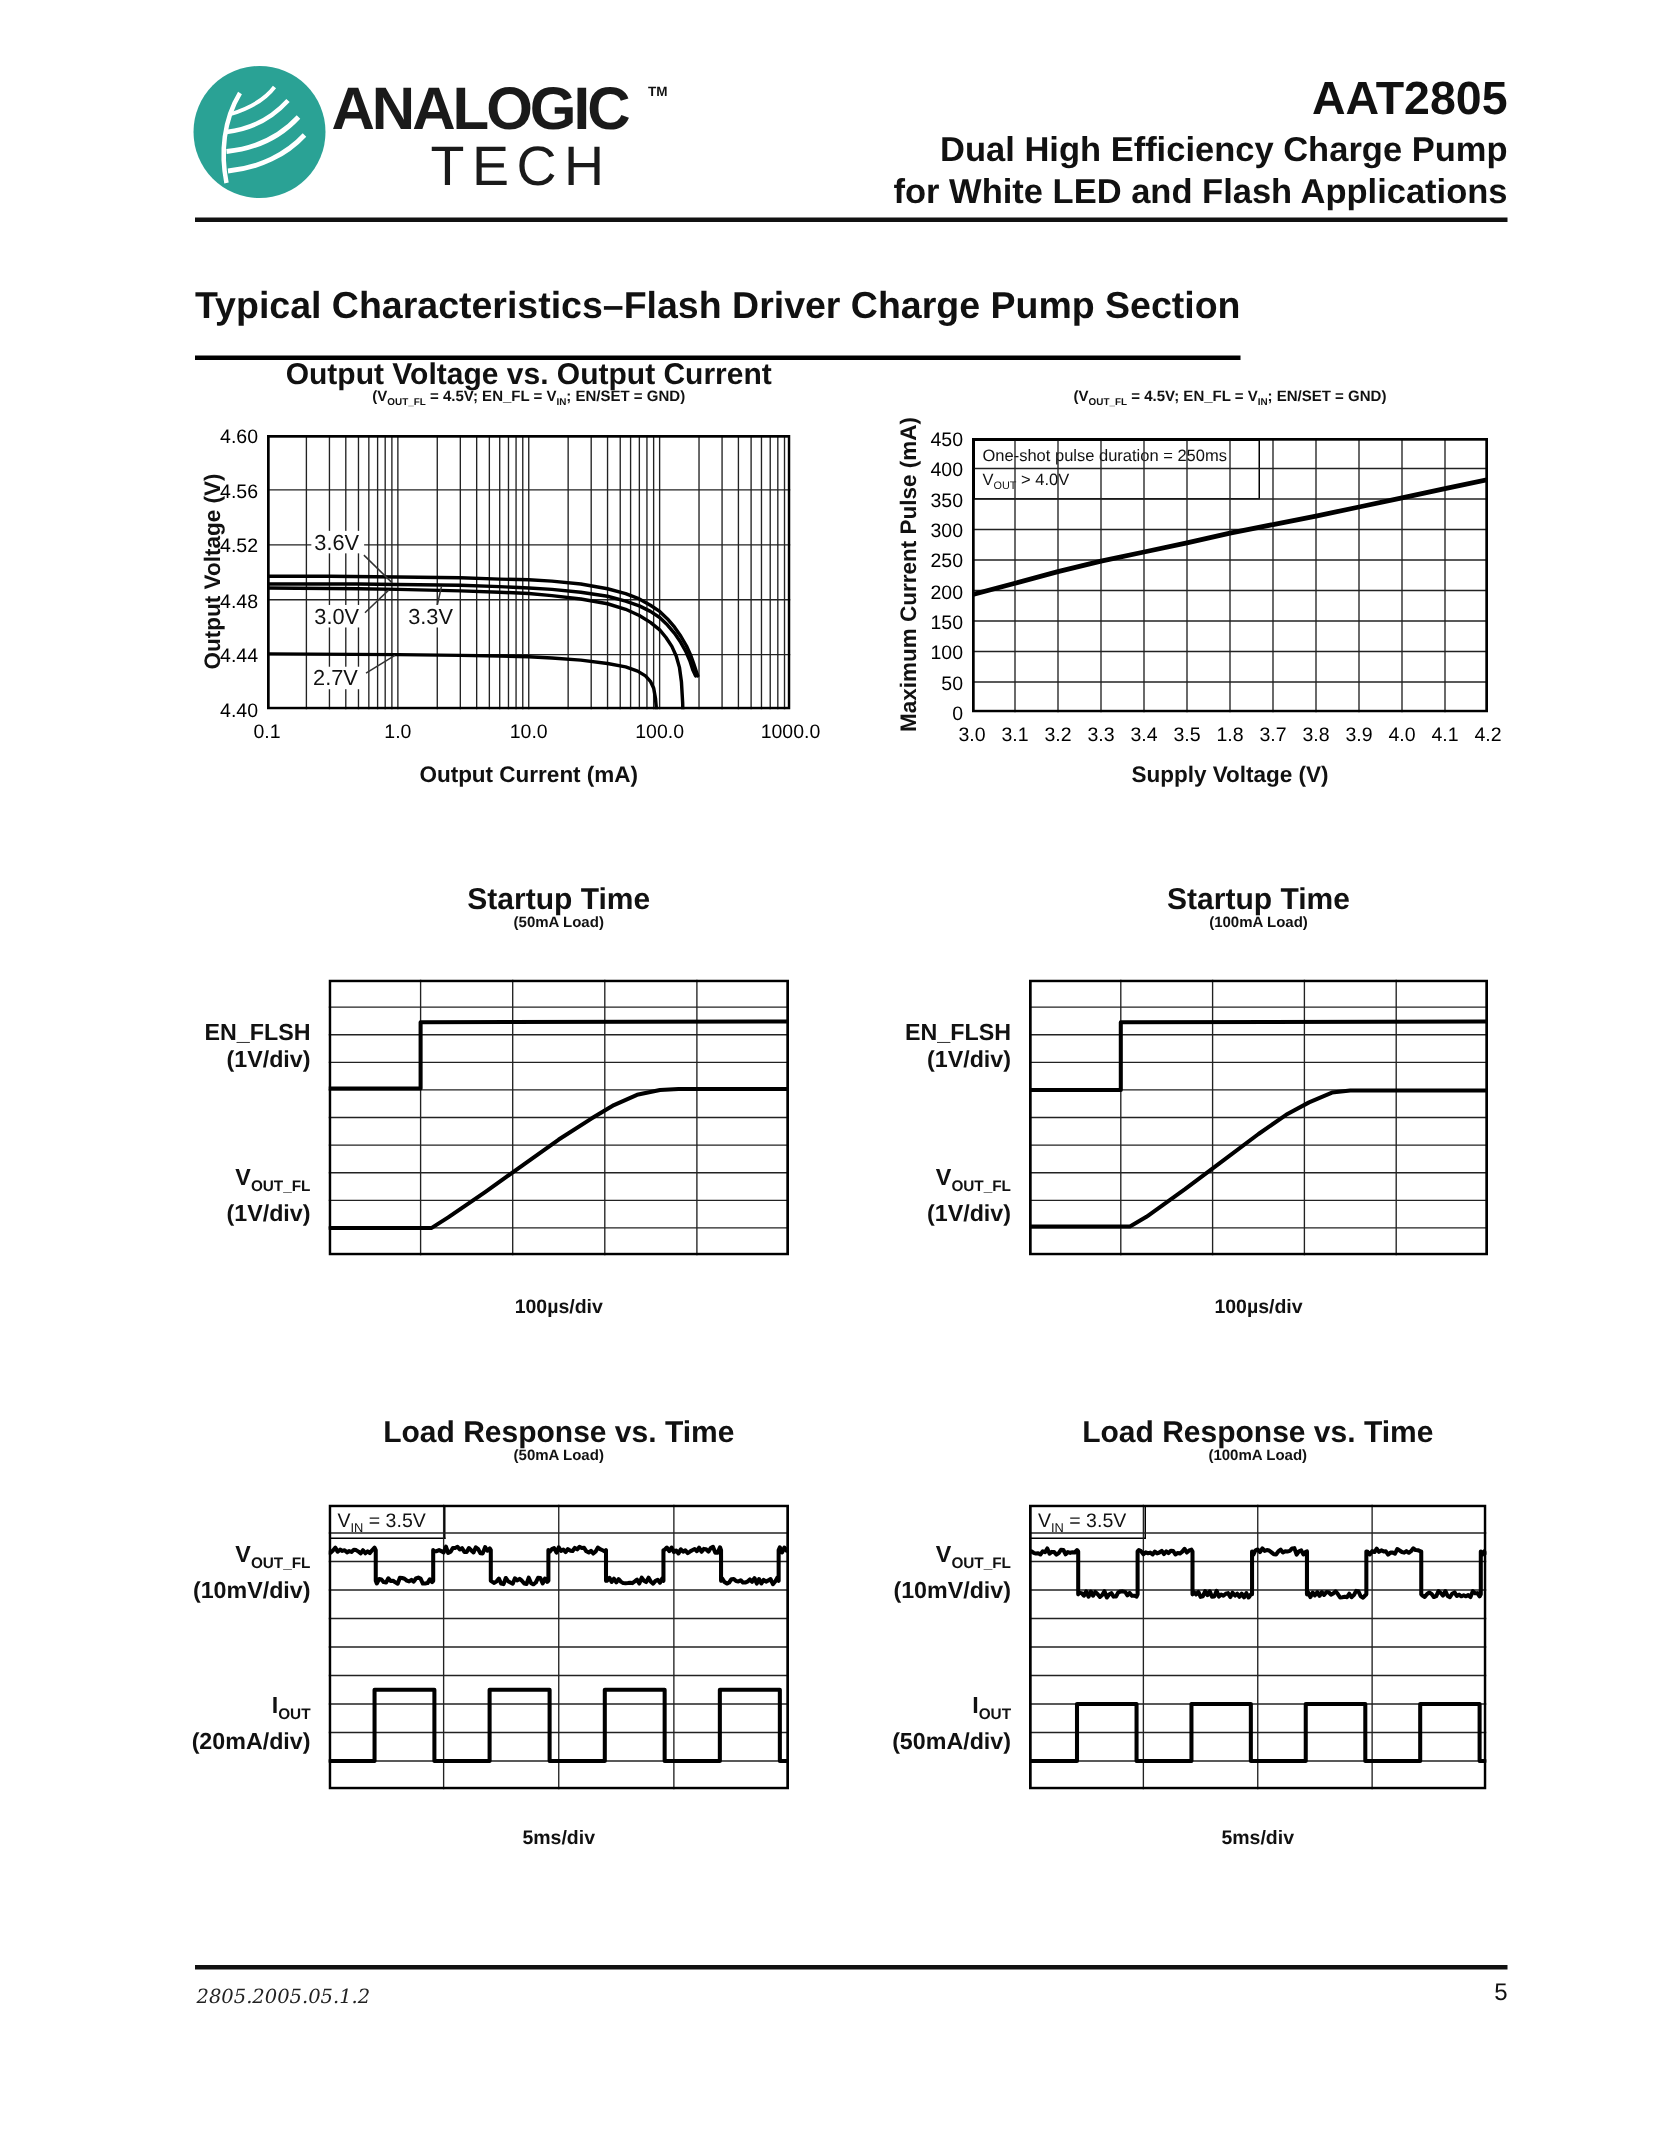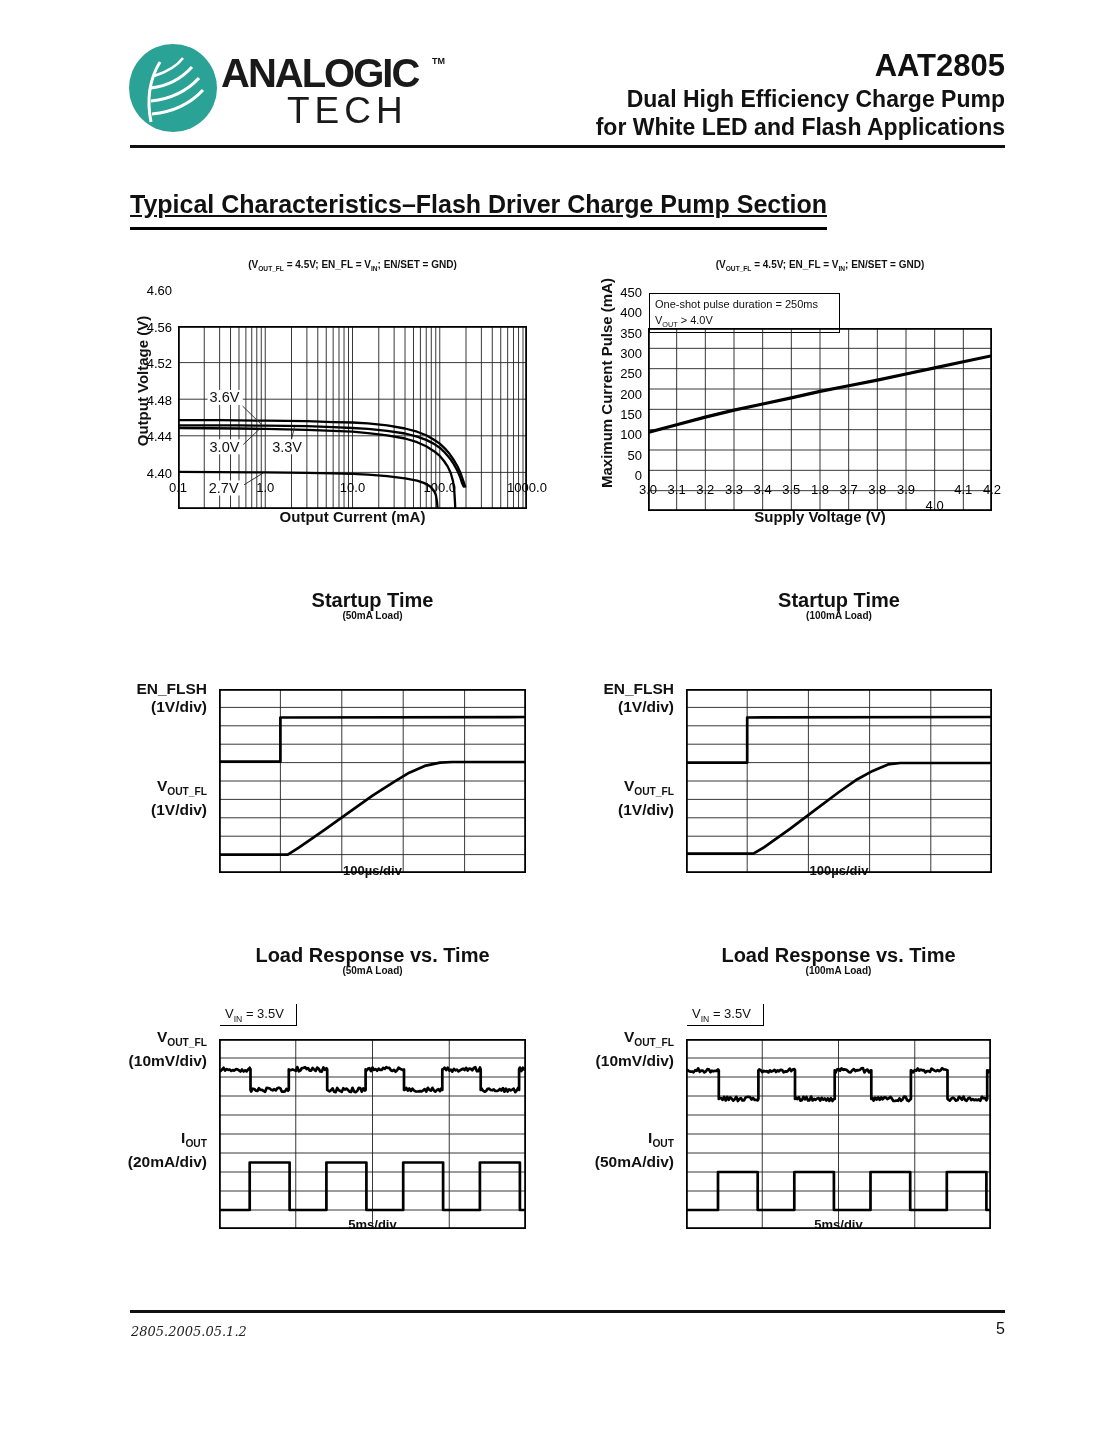--- a/index.html
+++ b/index.html
@@ -9,21 +9,21 @@
   sub{font-size:.66em;letter-spacing:0;}
   
   #logo-svg{left:127px;top:42px;}
   #wm1{left:221px;top:53px;font-size:40px;font-weight:700;letter-spacing:-2px;line-height:1;color:#1a1a1a;}
   #wm-tm{left:432px;top:56px;font-size:9px;font-weight:700;}
   #wm2{left:287px;top:92px;font-size:37px;font-weight:400;letter-spacing:5px;line-height:1;color:#1a1a1a;}
   #hd-part{left:505px;top:48px;width:500px;text-align:right;font-size:31px;font-weight:700;}
   #hd-sub1{left:505px;top:86px;width:500px;text-align:right;font-size:23px;font-weight:700;}
   #hd-sub2{left:505px;top:114px;width:500px;text-align:right;font-size:23px;font-weight:700;}
   #head-rule{left:130px;top:145px;width:875px;height:3px;background:#111;}
-  #section-title{left:130px;top:190px;font-size:25px;font-weight:700;border-bottom:3px solid #000;padding-bottom:8px;white-space:nowrap;text-decoration:underline;}
+  #section-title{left:130px;top:190px;font-size:25px;font-weight:700;border-bottom:3px solid #000;padding-bottom:18px;white-space:nowrap;}
   
   .ct{text-align:center;font-weight:700;font-size:20px;white-space:nowrap;}
   .cs{text-align:center;font-weight:700;font-size:10px;white-space:nowrap;}
   #t0{left:178px;top:239px;width:349px;}  #s0{left:128px;top:259px;width:449px;}
   #t1{left:648px;top:239px;width:344px;}  #s1{left:598px;top:259px;width:444px;}
   #t2{left:219px;top:589px;width:307px;}  #s2{left:219px;top:610px;width:307px;}
   #t3{left:686px;top:589px;width:306px;}  #s3{left:686px;top:610px;width:306px;}
   #t4{left:219px;top:944px;width:307px;}  #s4{left:219px;top:965px;width:307px;}
   #t5{left:686px;top:944px;width:305px;}  #s5{left:686px;top:965px;width:305px;}
   
@@ -42,21 +42,21 @@
   #ll3a{left:554px;top:680px;} #ll3b{left:554px;top:777px;}
   #ll4a{left:87px;top:1028px;} #ll4b{left:87px;top:1129px;}
   #ll5a{left:554px;top:1028px;} #ll5b{left:554px;top:1129px;}
   
   #ann1{left:649px;top:293px;width:184px;height:36px;border:1px solid #000;background:#fff;
         font-size:11px;line-height:16px;padding:2px 0 0 5px;}
   .vinbox{width:71px;height:19px;border-right:1.5px solid #000;border-bottom:1.5px solid #000;
         background:#fff;font-size:13px;padding:2px 0 0 5px;}
   #ann4{left:220px;top:1004px;} #ann5{left:687px;top:1004px;}
   
-  .plot{position:absolute;margin-top:36px;}
+  .plot{position:absolute;}
   .tick{position:absolute;font-size:13px;color:#000000;white-space:nowrap;}
   .xtick{text-align:center;width:60px;margin-left:-30px;}
   .ytick{text-align:right;width:44px;}
   .grid{stroke:#222;stroke-width:0.9;}
   .frame{fill:none;stroke:#000;stroke-width:1.8;}
   .series{fill:none;stroke:#000;stroke-linejoin:round;stroke-linecap:round;}
   .trace{fill:none;stroke:#000;stroke-width:2.7;stroke-linejoin:round;}
   .leader{fill:none;stroke:#333;stroke-width:1;}
   .serieslabel{font:14.5px "Liberation Sans",sans-serif;fill:#111;}
   
@@ -82,20 +82,21 @@
   <div id="wm1" class="abs">ANALOGIC</div>
   <div id="wm-tm" class="abs">TM</div>
   <div id="wm2" class="abs">TECH</div>
   <div id="hd-part" class="abs">AAT2805</div>
   <div id="hd-sub2" class="abs">for White LED and Flash Applications</div>
   <div id="hd-sub1" class="abs">Dual High Efficiency Charge Pump</div>
   <div id="head-rule" class="abs"></div>
 
   <div id="section-title" class="abs">Typical Characteristics–Flash Driver Charge Pump Section</div>
 
+  <div id="t0" class="abs ct">Output Voltage vs. Output Current</div>
   <div id="s0" class="abs cs"><span>(V</span><sub>OUT_FL</sub><span> = 4.5V; EN_FL = V</span><sub>IN</sub><span>; EN/SET = GND)</span></div>
   <div id="s1" class="abs cs"><span>(V</span><sub>OUT_FL</sub><span> = 4.5V; EN_FL = V</span><sub>IN</sub><span>; EN/SET = GND)</span></div>
   <div id="t2" class="abs ct">Startup Time</div>
   <div id="s2" class="abs cs">(50mA Load)</div>
   <div id="t3" class="abs ct">Startup Time</div>
   <div id="s3" class="abs cs">(100mA Load)</div>
   <div id="t4" class="abs ct">Load Response vs. Time</div>
   <div id="s4" class="abs cs">(50mA Load)</div>
   <div id="t5" class="abs ct">Load Response vs. Time</div>
   <div id="s5" class="abs cs">(100mA Load)</div>
@@ -326,21 +327,21 @@
     <div class="tick xtick" style="left: 648px; top: 482px;">3.0</div>
     <div class="tick xtick" style="left: 676.667px; top: 482px;">3.1</div>
     <div class="tick xtick" style="left: 705.333px; top: 482px;">3.2</div>
     <div class="tick xtick" style="left: 734px; top: 482px;">3.3</div>
     <div class="tick xtick" style="left: 762.667px; top: 482px;">3.4</div>
     <div class="tick xtick" style="left: 791.333px; top: 482px;">3.5</div>
     <div class="tick xtick" style="left: 820px; top: 482px;">1.8</div>
     <div class="tick xtick" style="left: 848.667px; top: 482px;">3.7</div>
     <div class="tick xtick" style="left: 877.333px; top: 482px;">3.8</div>
     <div class="tick xtick" style="left: 906px; top: 482px;">3.9</div>
-    <div class="tick xtick" style="left: 934.667px; top: 482px; margin-top: 16px;">4.0</div>
+    <div class="tick xtick" style="left: 934.667px; top: 482px;">4.0</div>
     <div class="tick xtick" style="left: 963.333px; top: 482px;">4.1</div>
     <div class="tick xtick" style="left: 992px; top: 482px;">4.2</div>
     <div class="tick ytick" style="left: 598px; top: 285px;">450</div>
     <div class="tick ytick" style="left: 598px; top: 305.333px;">400</div>
     <div class="tick ytick" style="left: 598px; top: 325.667px;">350</div>
     <div class="tick ytick" style="left: 598px; top: 346px;">300</div>
     <div class="tick ytick" style="left: 598px; top: 366.333px;">250</div>
     <div class="tick ytick" style="left: 598px; top: 386.667px;">200</div>
     <div class="tick ytick" style="left: 598px; top: 407px;">150</div>
     <div class="tick ytick" style="left: 598px; top: 427.333px;">100</div>

